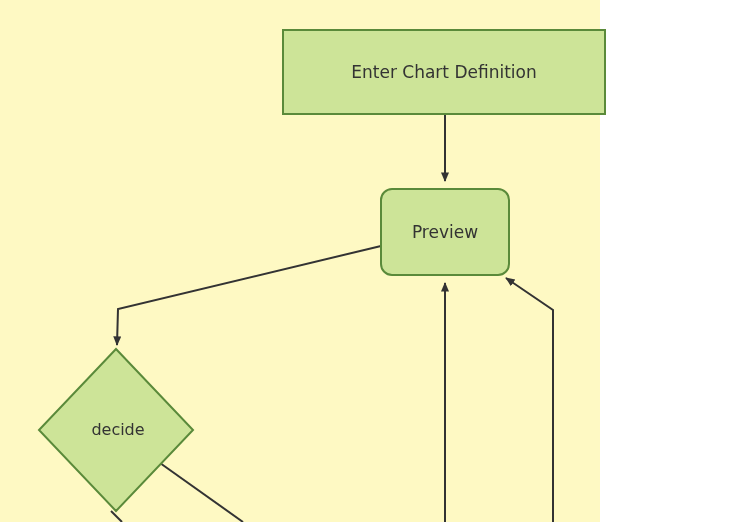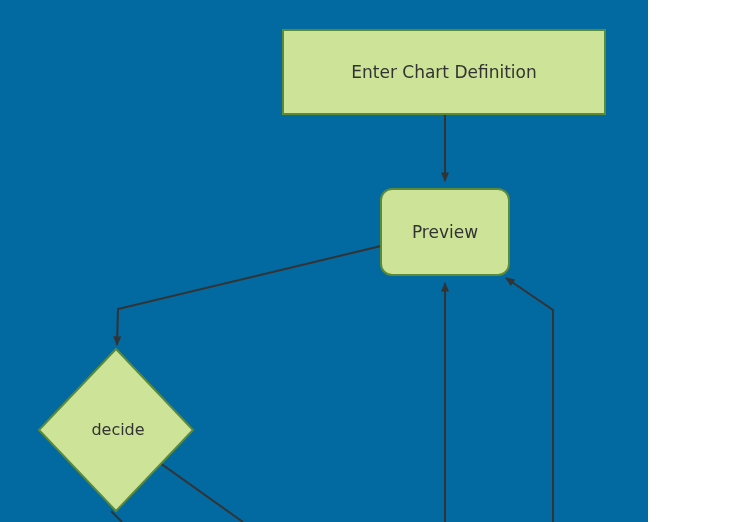--- a/index.html
+++ b/index.html
@@ -9,23 +9,23 @@
     background: #ffffff;
   }
   body {
     width: 740px;
     height: 522px;
     overflow: hidden;
     font-family: "DejaVu Sans", "Liberation Sans", sans-serif;
   }
   #diagram-root {
     position: relative;
-    width: 648px;
+    width: 600px;
     height: 522px;
-    background: #0369a1;
+    background: #fef9c3;
   }
   svg.flow-svg {
     position: absolute;
     top: 0;
     left: 0;
     width: 740px;
     height: 522px;
     display: block;
   }
   .node-shape {

